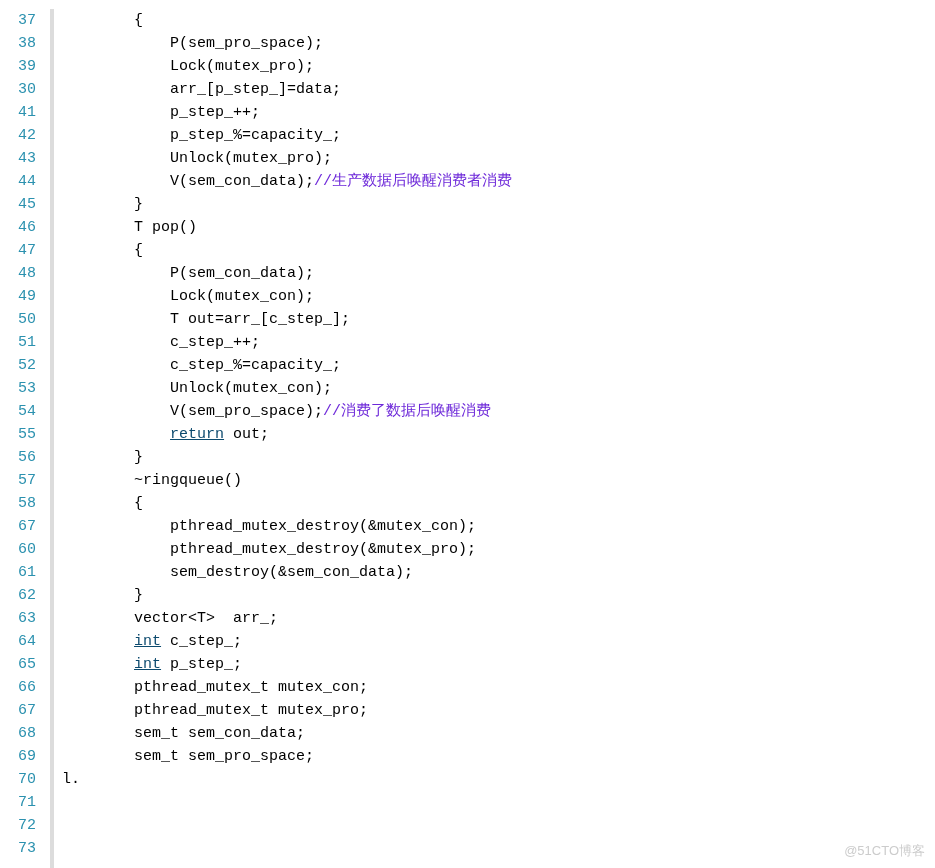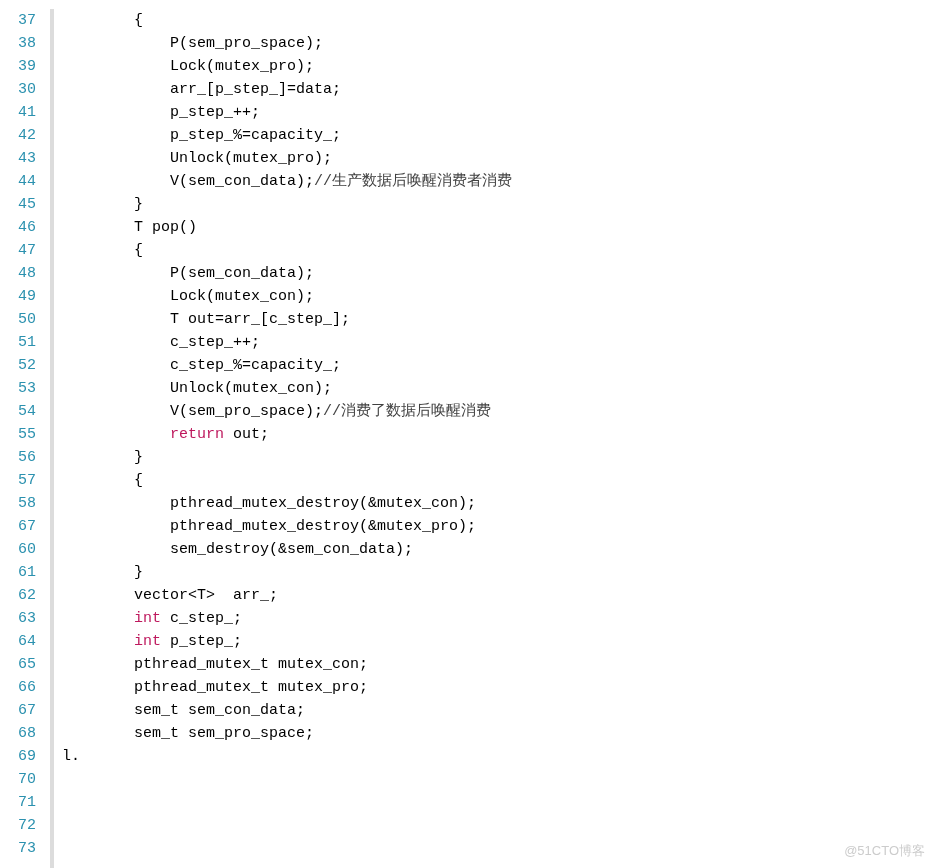--- a/index.html
+++ b/index.html
@@ -38,22 +38,22 @@
     border-left: 4px solid #dcdcdc;
     flex-grow: 1;
   }
   .line {
     height: 23px;
     line-height: 23px;
     white-space: pre;
   }
   .tok-ident { color: #000000; }
   .tok-punc { color: #000000; }
-  .tok-kw { color: #be185d; }
-  .tok-comment { color: #404040; }
+  .tok-kw { color: #0c4a6e; text-decoration: underline; }
+  .tok-comment { color: #6d28d9; }
   .watermark {
     position: absolute;
     right: 10px;
     bottom: 8px;
     color: #cccccc;
     font-size: 13px;
     font-family: sans-serif;
   }
 </style>
 </head>
@@ -113,20 +113,21 @@
       <div class="line"><span class="tok-punc">        {</span></div>
       <div class="line"><span class="tok-ident">            P</span><span class="tok-punc">(</span><span class="tok-ident">sem_con_data</span><span class="tok-punc">);</span></div>
       <div class="line"><span class="tok-ident">            Lock</span><span class="tok-punc">(</span><span class="tok-ident">mutex_con</span><span class="tok-punc">);</span></div>
       <div class="line"><span class="tok-ident">            T out</span><span class="tok-punc">=</span><span class="tok-ident">arr_</span><span class="tok-punc">[</span><span class="tok-ident">c_step_</span><span class="tok-punc">];</span></div>
       <div class="line"><span class="tok-ident">            c_step_</span><span class="tok-punc">++;</span></div>
       <div class="line"><span class="tok-ident">            c_step_</span><span class="tok-punc">%=</span><span class="tok-ident">capacity_</span><span class="tok-punc">;</span></div>
       <div class="line"><span class="tok-ident">            Unlock</span><span class="tok-punc">(</span><span class="tok-ident">mutex_con</span><span class="tok-punc">);</span></div>
       <div class="line"><span class="tok-ident">            V</span><span class="tok-punc">(</span><span class="tok-ident">sem_pro_space</span><span class="tok-punc">);</span><span class="tok-comment">//消费了数据后唤醒消费</span></div>
       <div class="line"><span class="tok-ident">            </span><span class="tok-kw">return</span><span class="tok-ident"> out</span><span class="tok-punc">;</span></div>
       <div class="line"><span class="tok-punc">        }</span></div>
+      <div class="line"><span class="tok-punc">        ~</span><span class="tok-ident">ringqueue</span><span class="tok-punc">()</span></div>
       <div class="line"><span class="tok-punc">        {</span></div>
       <div class="line"><span class="tok-ident">            pthread_mutex_destroy</span><span class="tok-punc">(&amp;</span><span class="tok-ident">mutex_con</span><span class="tok-punc">);</span></div>
       <div class="line"><span class="tok-ident">            pthread_mutex_destroy</span><span class="tok-punc">(&amp;</span><span class="tok-ident">mutex_pro</span><span class="tok-punc">);</span></div>
       <div class="line"><span class="tok-ident">            sem_destroy</span><span class="tok-punc">(&amp;</span><span class="tok-ident">sem_con_data</span><span class="tok-punc">);</span></div>
       <div class="line"><span class="tok-punc">        }</span></div>
       <div class="line"><span class="tok-ident">        vector</span><span class="tok-punc">&lt;</span><span class="tok-ident">T</span><span class="tok-punc">&gt;  </span><span class="tok-ident">arr_</span><span class="tok-punc">;</span></div>
       <div class="line"><span class="tok-ident">        </span><span class="tok-kw">int</span><span class="tok-ident"> c_step_</span><span class="tok-punc">;</span></div>
       <div class="line"><span class="tok-ident">        </span><span class="tok-kw">int</span><span class="tok-ident"> p_step_</span><span class="tok-punc">;</span></div>
       <div class="line"><span class="tok-ident">        pthread_mutex_t mutex_con</span><span class="tok-punc">;</span></div>
       <div class="line"><span class="tok-ident">        pthread_mutex_t mutex_pro</span><span class="tok-punc">;</span></div>

